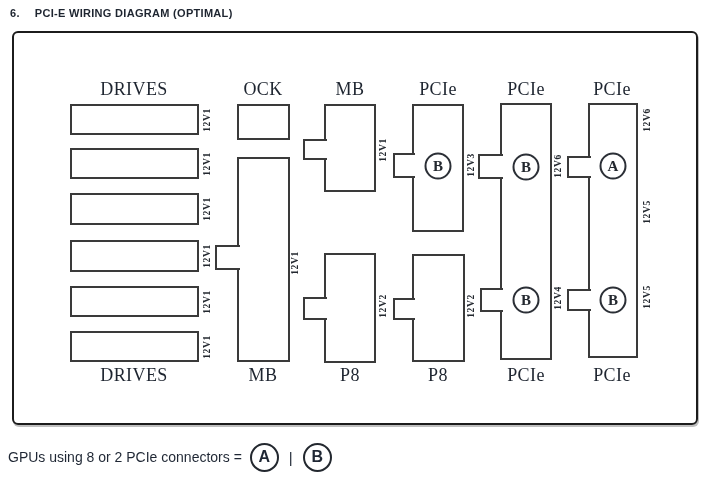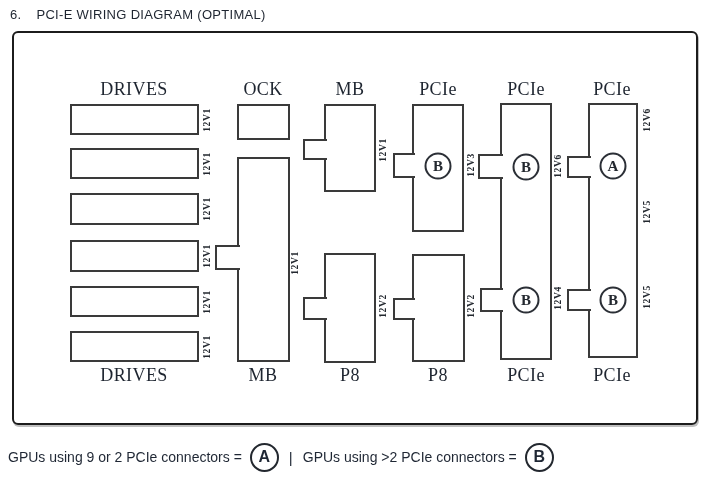--- a/index.html
+++ b/index.html
@@ -10,21 +10,21 @@
   }
   html,body{margin:0;padding:0;}
   body{
     width:717px;height:478px;background:var(--bg);
     font-family:"Liberation Sans",sans-serif;
     position:relative;overflow:hidden;
   }
   .page{position:absolute;inset:0;}
   .title{
     position:absolute;left:10px;top:7px;
-    font-weight:normal;font-size:13px;letter-spacing:.3px;color:var(--ink);
+    font-weight:bold;font-size:11px;letter-spacing:.3px;color:var(--ink);
     white-space:nowrap;
   }
   .title .num{display:inline-block;margin-right:15px;}
   #frame{
     position:absolute;left:12px;top:31px;width:682px;height:390px;
     border:2.5px solid var(--frame);border-radius:6px;
     box-shadow:1px 2px 0 rgba(0,0,0,.25);
   }
   #diagram{position:absolute;inset:0;font-family:Liberation Serif, serif;}
   .dbox{
@@ -128,20 +128,19 @@
       <div class="vlabel" style="left: 647px; top: 212px;">12V5</div>
       <div class="vlabel" style="left: 647px; top: 297px;">12V5</div>
       <div class="marker" style="left: 438px; top: 166px;">B</div>
       <div class="marker" style="left: 526px; top: 167px;">B</div>
       <div class="marker" style="left: 526px; top: 300px;">B</div>
       <div class="marker" style="left: 613px; top: 166px;">A</div>
       <div class="marker" style="left: 613px; top: 300px;">B</div>
     </div>
 
   <div class="legend">
-    <span>GPUs using 9 or 2 PCIe connectors =</span>
+    <span>GPUs using 8 or 2 PCIe connectors =</span>
     <span class="lcircle">A</span>
     <span class="lsep">|</span>
-    <span>GPUs using &gt;2 PCIe connectors =</span>
     <span class="lcircle">B</span>
   </div>
 
 </div>
 
 </body></html>

